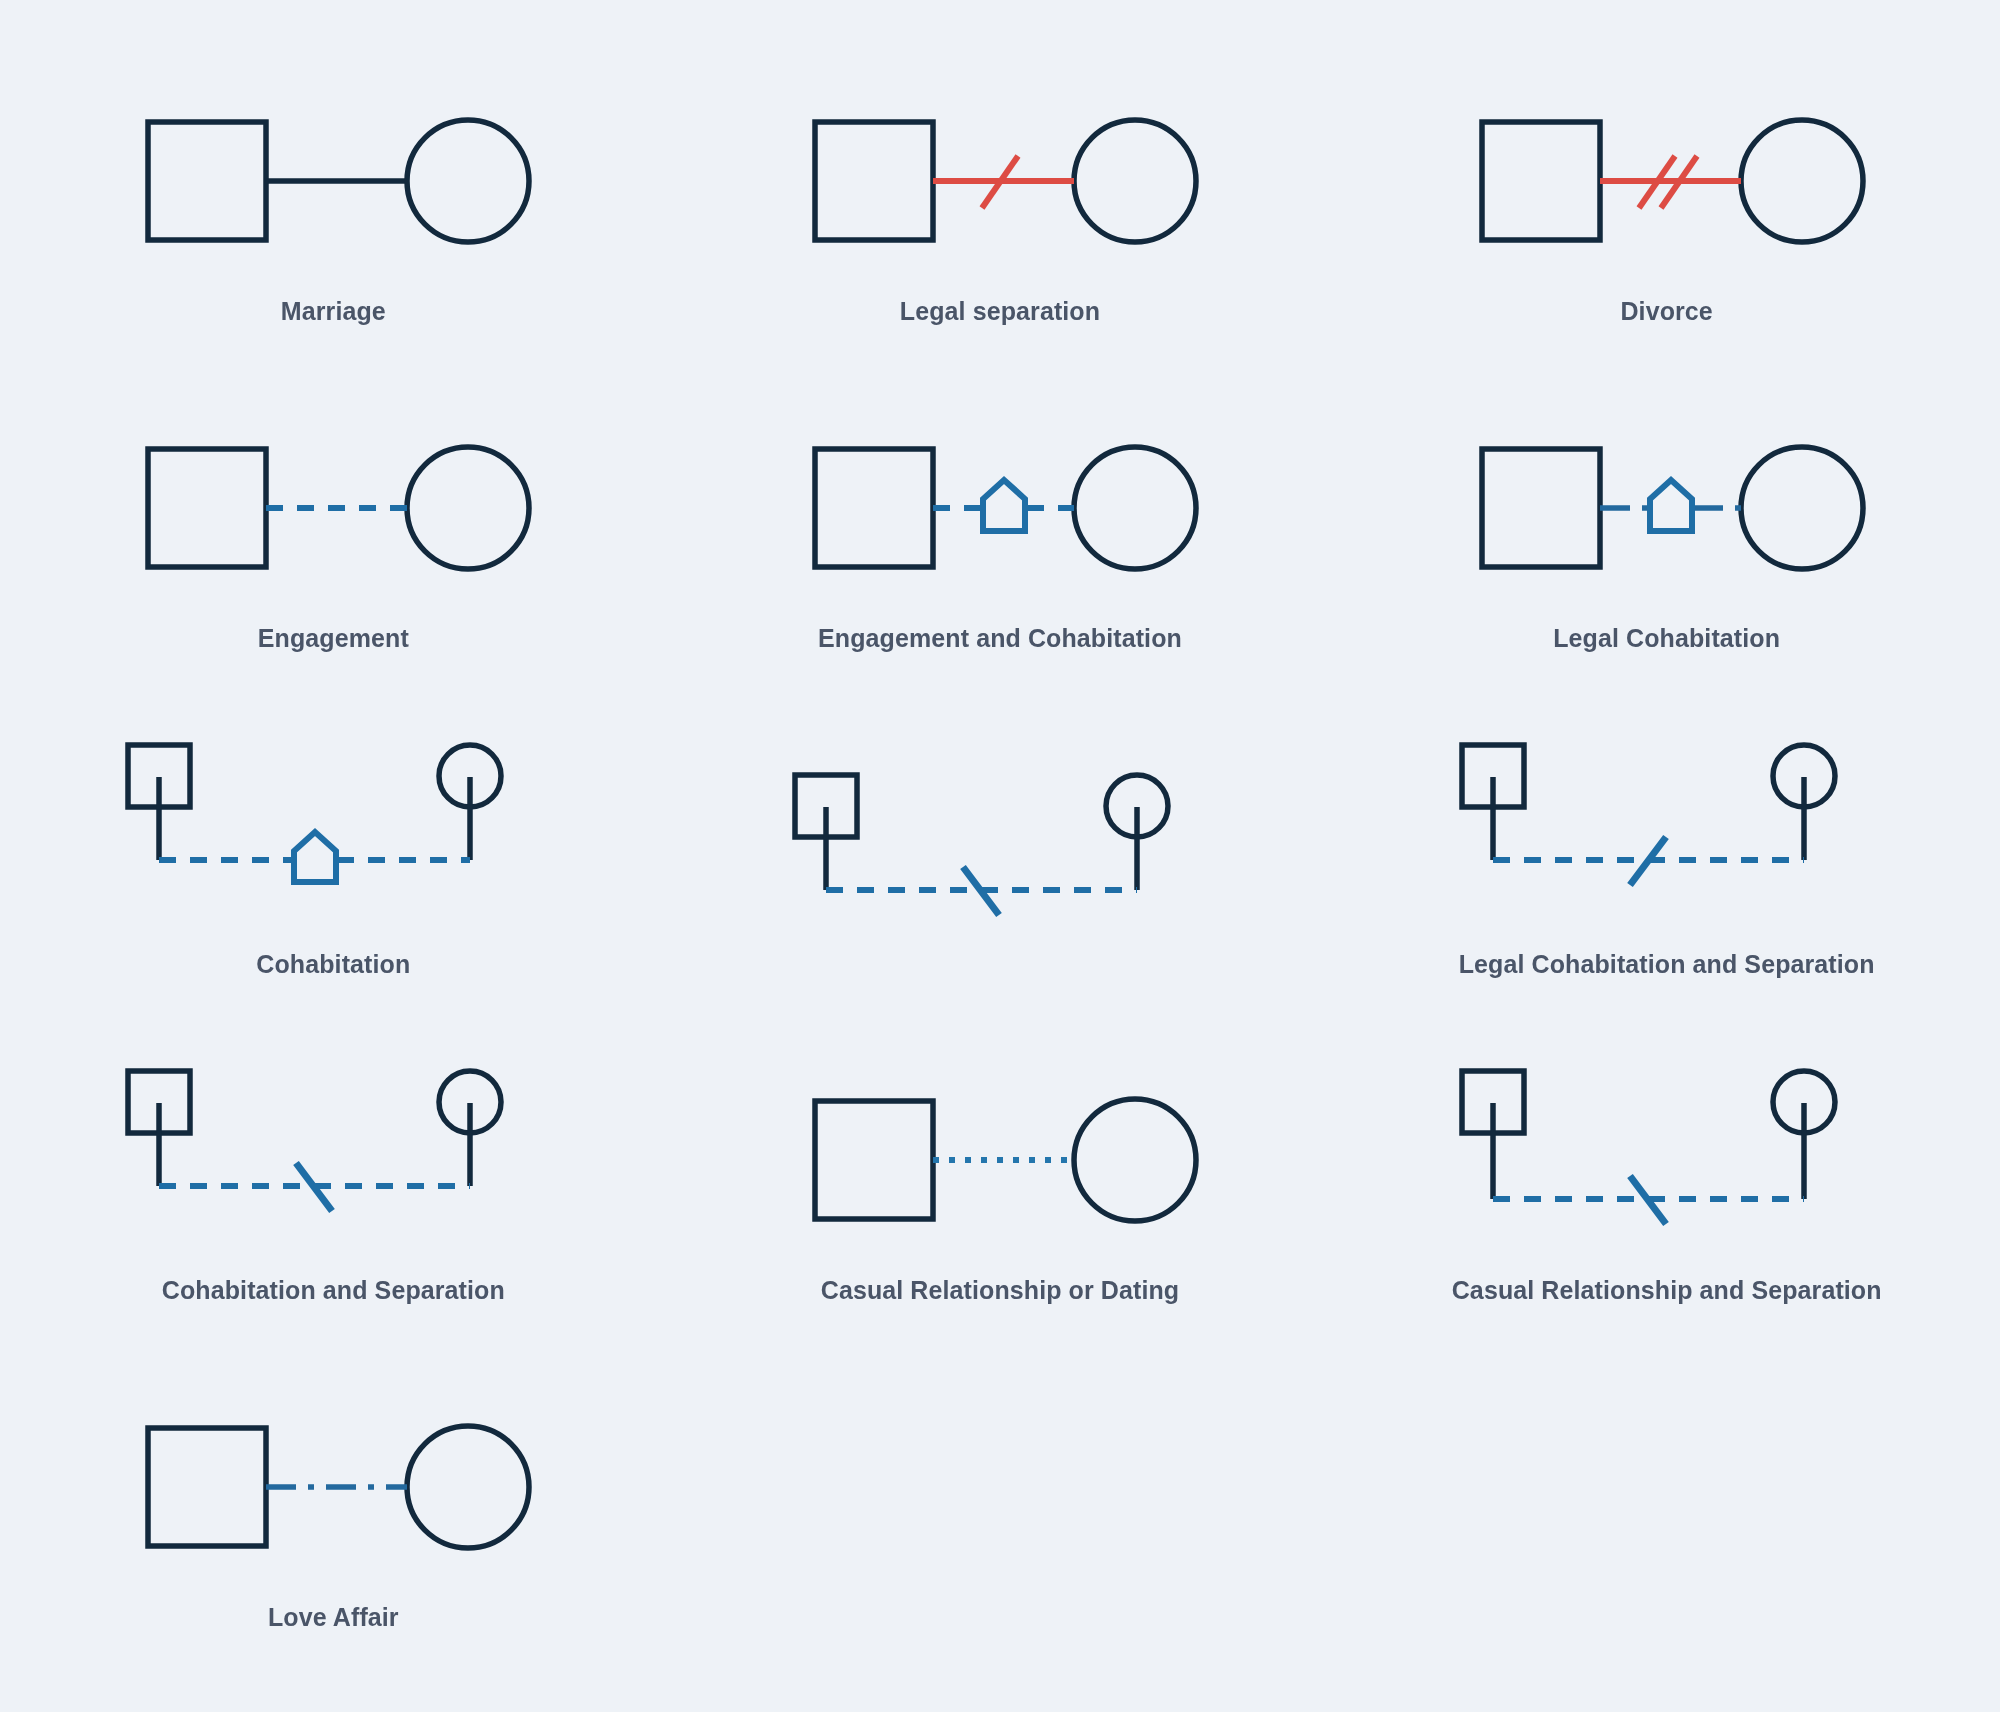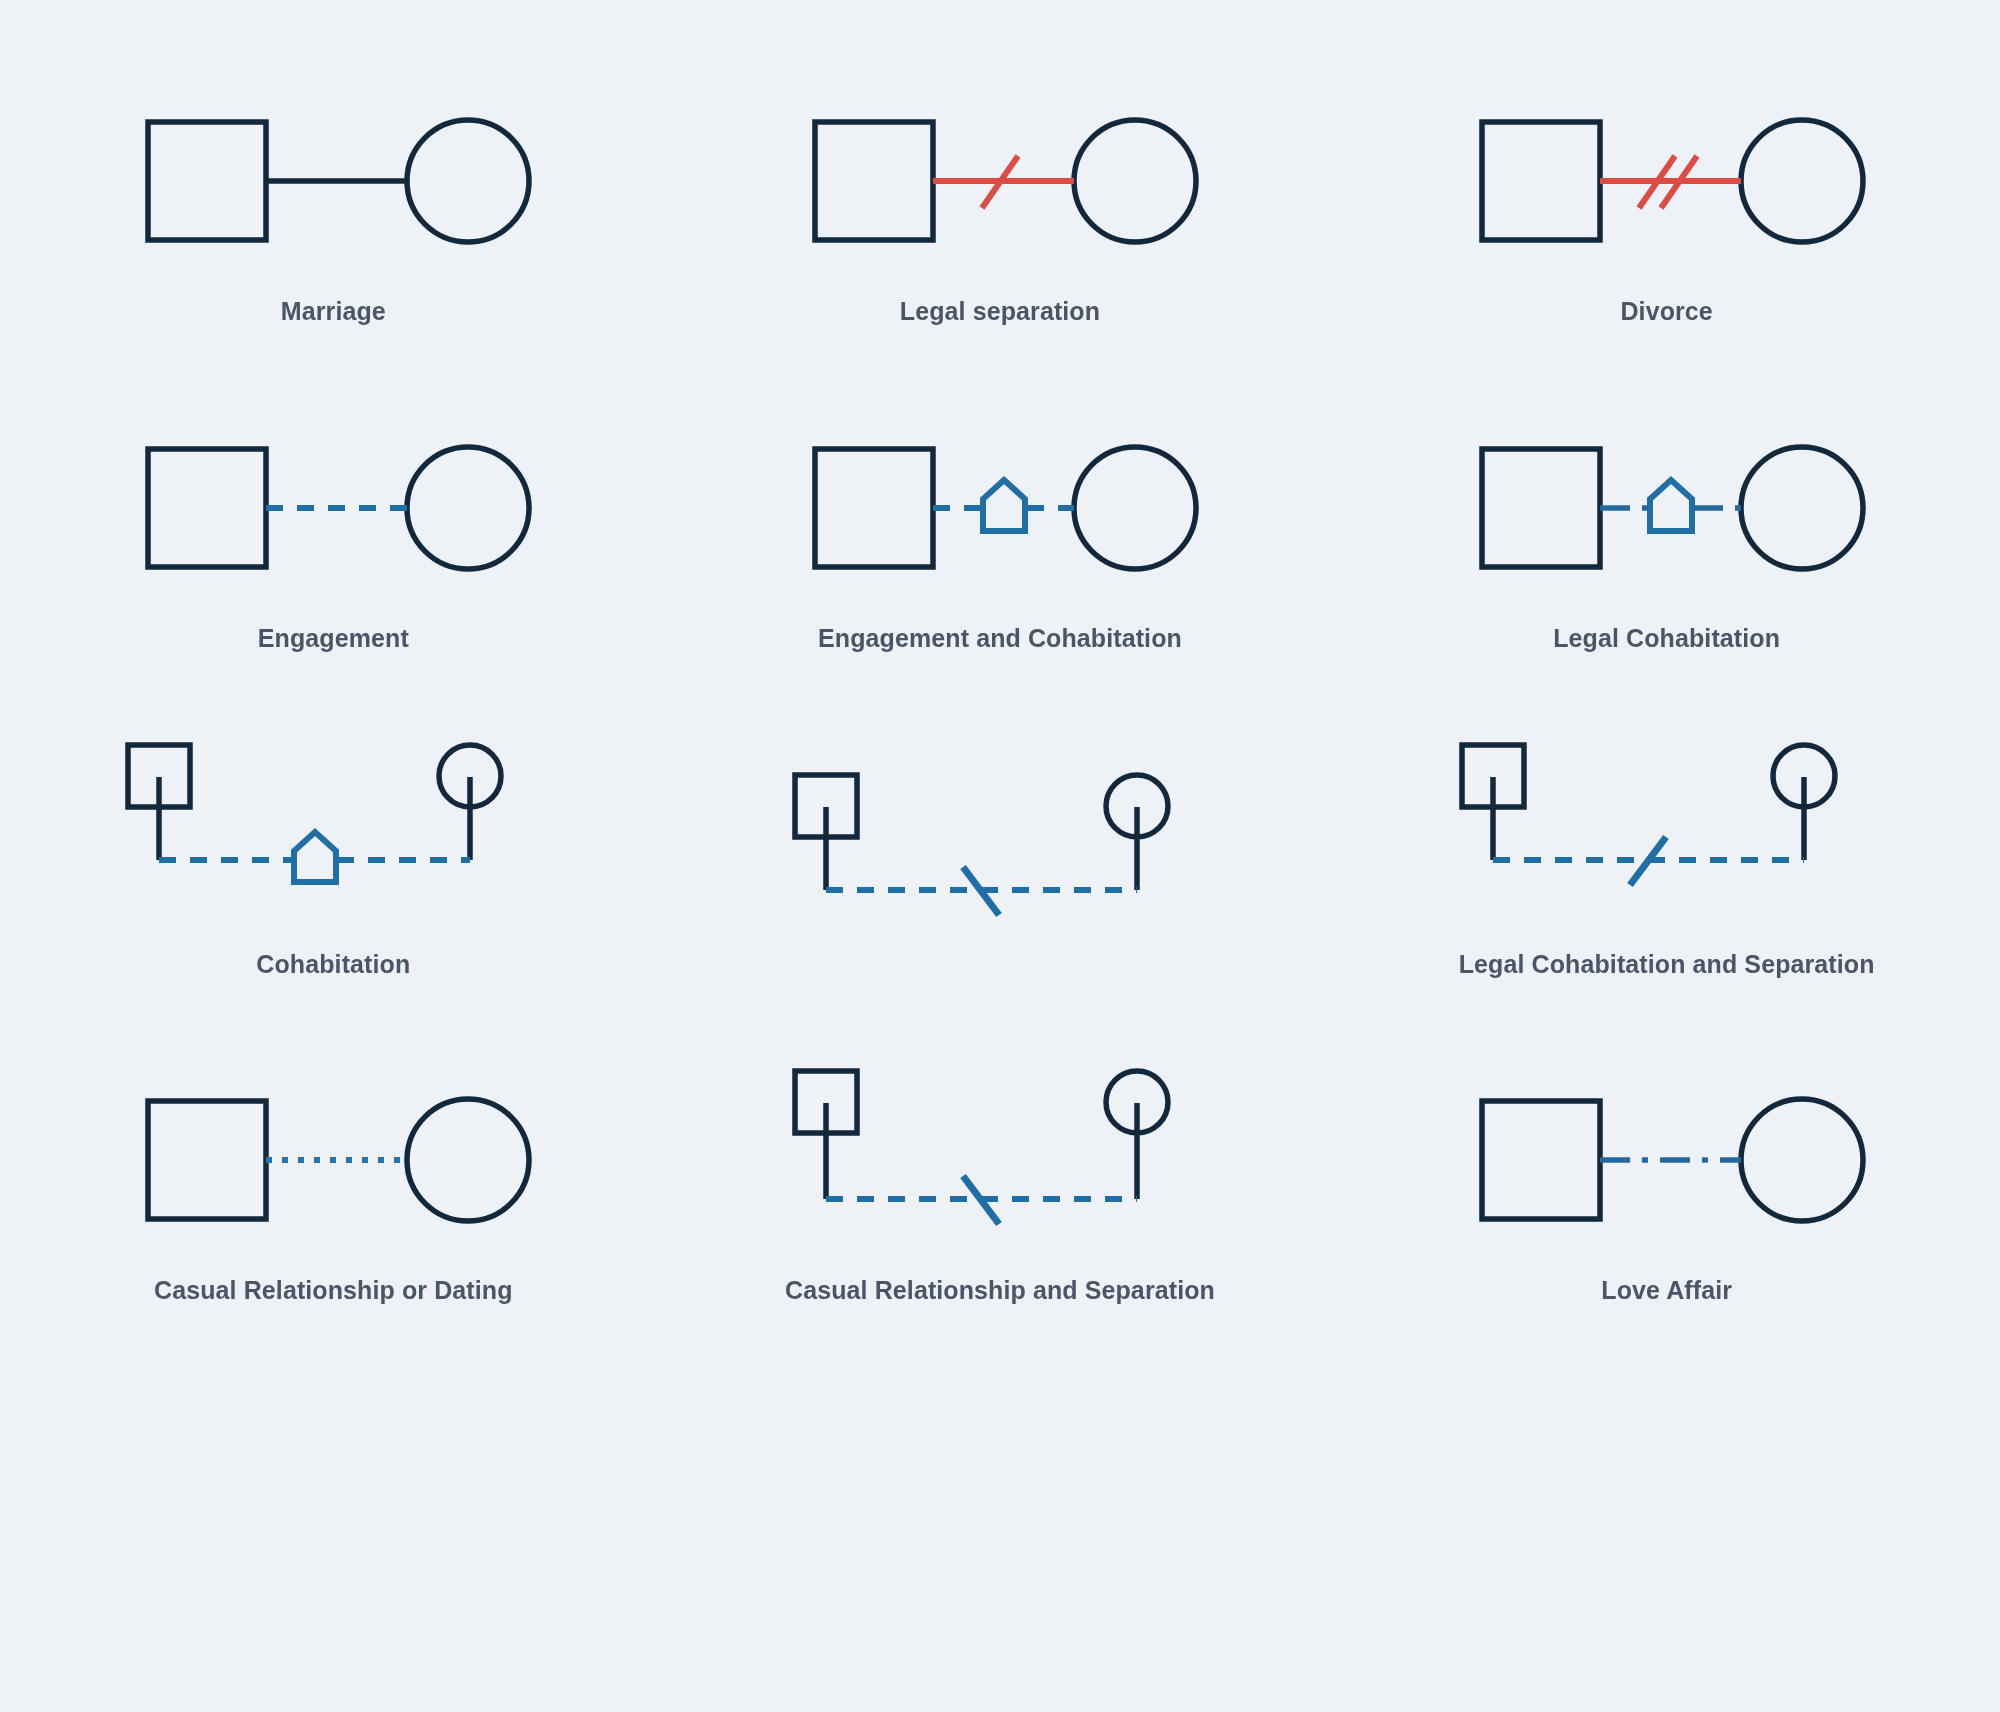--- a/index.html
+++ b/index.html
@@ -172,20 +172,33 @@
         <circle class="node" cx="352" cy="43" r="31"></circle>
         <line class="stem" x1="41" y1="44" x2="41" y2="127"></line>
         <line class="stem" x1="352" y1="44" x2="352" y2="127"></line>
         <line class="link-dash" x1="41" y1="127" x2="352" y2="127"></line>
         <line class="slash-blue" x1="178" y1="152" x2="214" y2="104"></line>
       </svg>
     </div>
     <div class="cell-label">Legal Cohabitation and Separation</div>
   </div>
 
+  <div class="cell">
+    <div class="symbol-wrap">
+      <svg width="430" height="185" viewBox="0 0 430 185">
+        <rect class="node" x="10" y="12" width="62" height="62"></rect>
+        <circle class="node" cx="352" cy="43" r="31"></circle>
+        <line class="stem" x1="41" y1="44" x2="41" y2="127"></line>
+        <line class="stem" x1="352" y1="44" x2="352" y2="127"></line>
+        <line class="link-dash" x1="41" y1="127" x2="352" y2="127"></line>
+        <line class="slash-blue" x1="178" y1="104" x2="214" y2="152"></line>
+      </svg>
+    </div>
+    <div class="cell-label">Cohabitation and Separation</div>
+  </div>
 
   <div class="cell">
     <div class="symbol-wrap">
       <svg width="430" height="185" viewBox="0 0 430 185">
         <rect class="node" x="30" y="42" width="118" height="118"></rect>
         <circle class="node" cx="350" cy="101" r="61"></circle>
         <line class="link-dot" x1="148" y1="101" x2="289" y2="101"></line>
       </svg>
     </div>
     <div class="cell-label">Casual Relationship or Dating</div>

